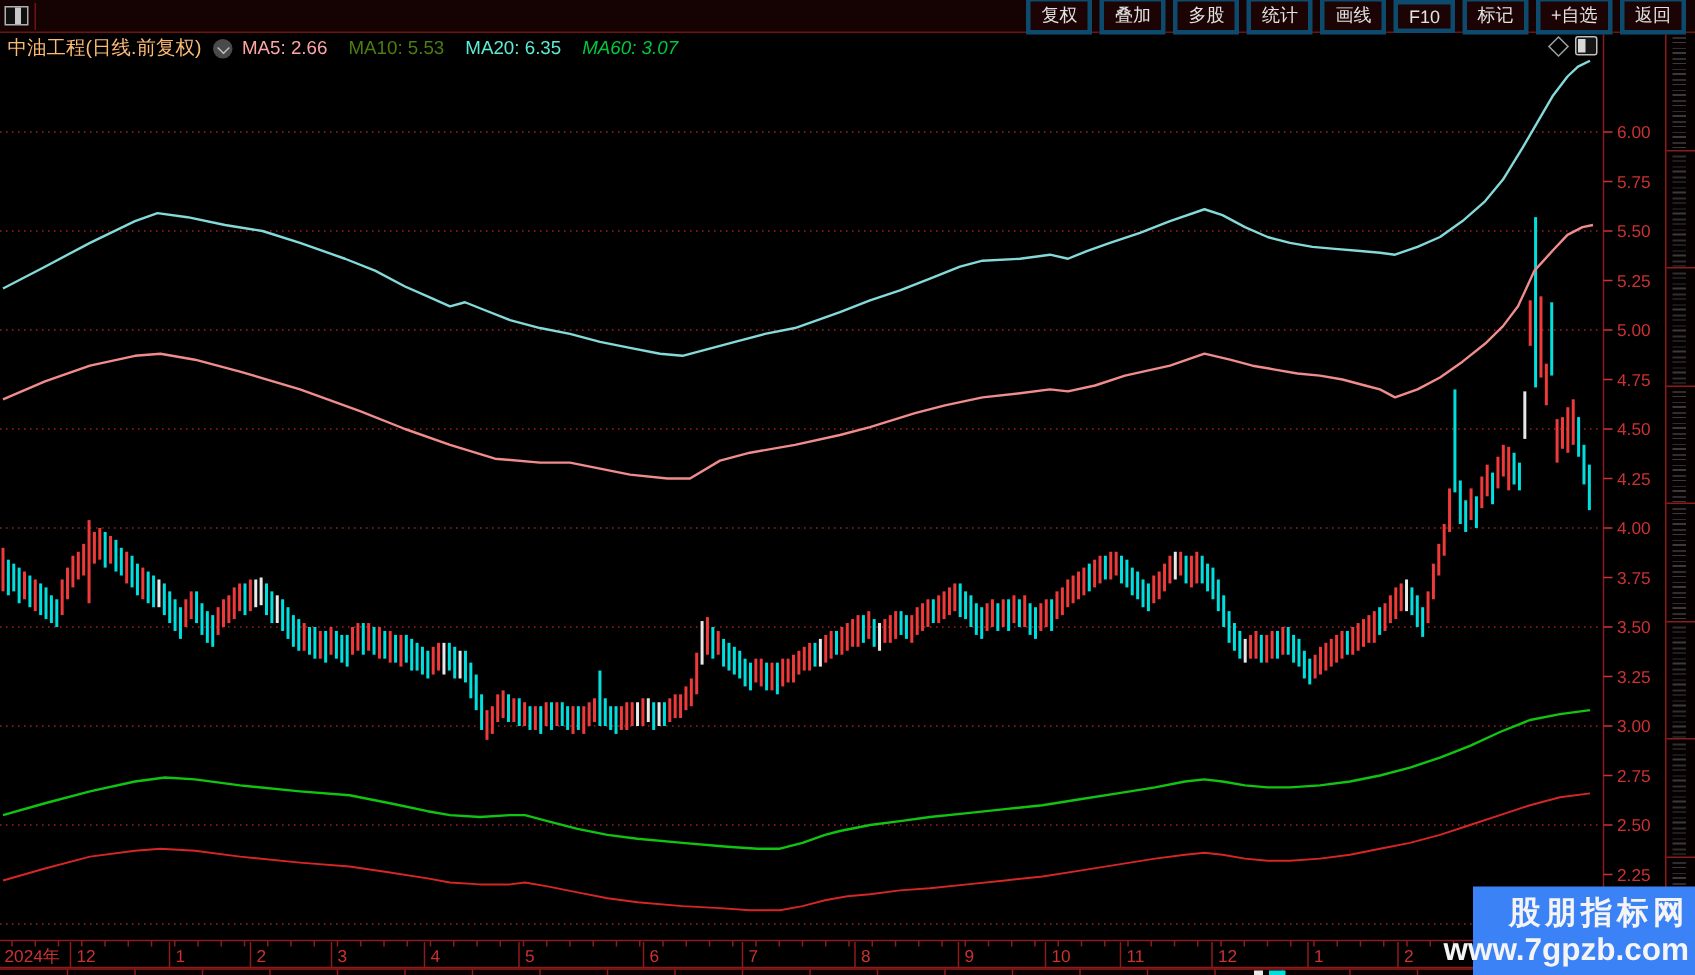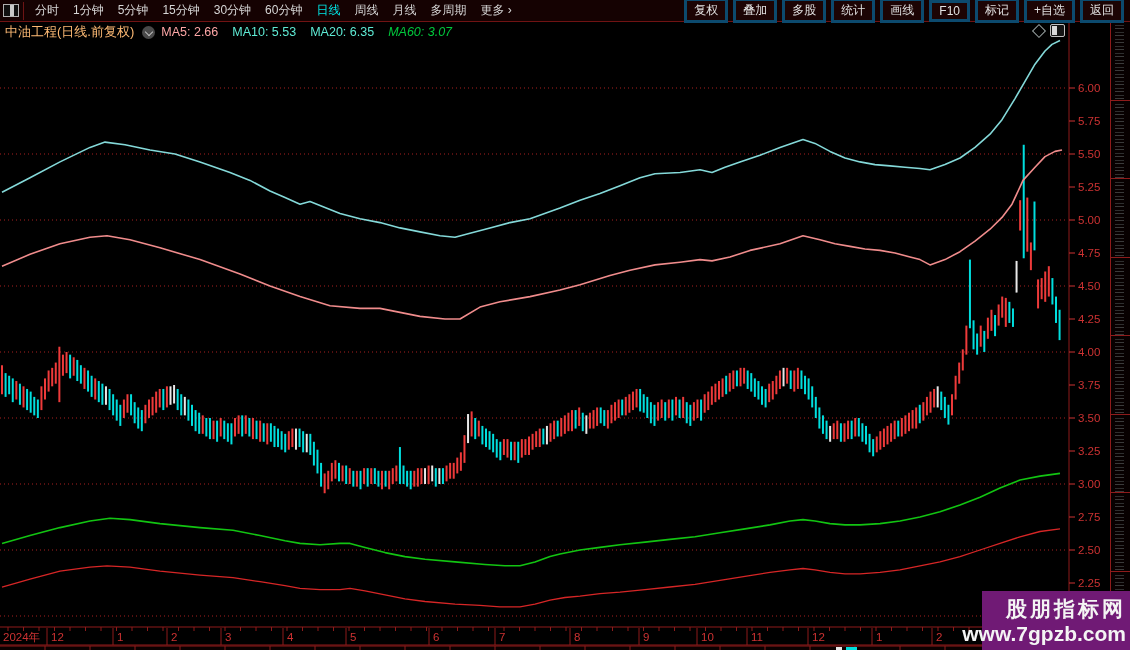--- a/index.html
+++ b/index.html
@@ -37,45 +37,32 @@
               position:relative;}
   .split-pane::after{content:"";position:absolute;left:1px;top:1px;bottom:1px;width:5px;background:#d8d8d8;}
   
   .right-strip{position:absolute;left:1110px;top:22px;width:20px;height:628px;background:#070000;
                border-left:1px solid #8e1b1b;border-right:1px solid #8e1b1b;z-index:20;
                display:flex;flex-direction:column;}
   .strip-seg{flex:1;border-bottom:1px solid #8e1b1b;
      background:repeating-linear-gradient(180deg,#070000 0 3px,#2e2e2e 3px 4px,#070000 4px 6px,#3a3a3a 6px 7px);
      background-size:9px 14px;background-position:4px 0;background-repeat:repeat-y;}
   
-  .watermark{position:absolute;right:0;bottom:0;width:148px;height:59px;background:#701a75;z-index:50;
+  .watermark{position:absolute;right:0;bottom:0;width:148px;height:59px;background:#3b82f6;z-index:50;
              display:flex;flex-direction:column;align-items:flex-end;justify-content:center;
              padding-right:4px;box-sizing:border-box;color:#f4f4f4;}
   .wm1{font-size:21px;font-weight:bold;letter-spacing:3px;line-height:26px;}
   .wm2{font-size:21px;font-weight:bold;line-height:24px;}
 </style>
 </head>
 <body>
 
 <div class="toolbar">
   <div class="win-icon"></div>
   <div class="tb-sep"></div>
-  <div class="tb-left">
-      <div class="tb-item">分时</div>
-      <div class="tb-item">1分钟</div>
-      <div class="tb-item">5分钟</div>
-      <div class="tb-item">15分钟</div>
-      <div class="tb-item">30分钟</div>
-      <div class="tb-item">60分钟</div>
-      <div class="tb-item active">日线</div>
-      <div class="tb-item">周线</div>
-      <div class="tb-item">月线</div>
-      <div class="tb-item">多周期</div>
-      <div class="tb-item">更多 ›</div>
-    </div>
   <div class="tb-right">
       <div class="tb-btn">复权</div>
       <div class="tb-btn">叠加</div>
       <div class="tb-btn">多股</div>
       <div class="tb-btn">统计</div>
       <div class="tb-btn">画线</div>
       <div class="tb-btn">F10</div>
       <div class="tb-btn">标记</div>
       <div class="tb-btn">+自选</div>
       <div class="tb-btn">返回</div>
@@ -573,21 +560,21 @@
       <rect x="836" y="647" width="6" height="3" fill="#e8e8e8"></rect>
       <rect x="846" y="647" width="11" height="3" fill="#00dede"></rect>
     </g>
   </svg>
 
 <div class="titlerow">
   <span class="sym-title">中油工程(日线.前复权)</span>
   <span class="chev-circle"></span>
   <span class="ma-legend">
       <span style="color: #fca5a5;">MA5: 2.66</span>
-      <span style="color: #5eead4;">MA10: 5.53</span>
+      <span style="color: #4d7c0f;">MA10: 5.53</span>
       <span style="color: #5eead4;">MA20: 6.35</span>
       <span style="color: rgb(0, 200, 60); font-style: italic;">MA60: 3.07</span>
     </span>
 </div>
 
 <div class="mini-icons">
   <span class="diamond"></span>
   <span class="split-pane"></span>
 </div>
 

